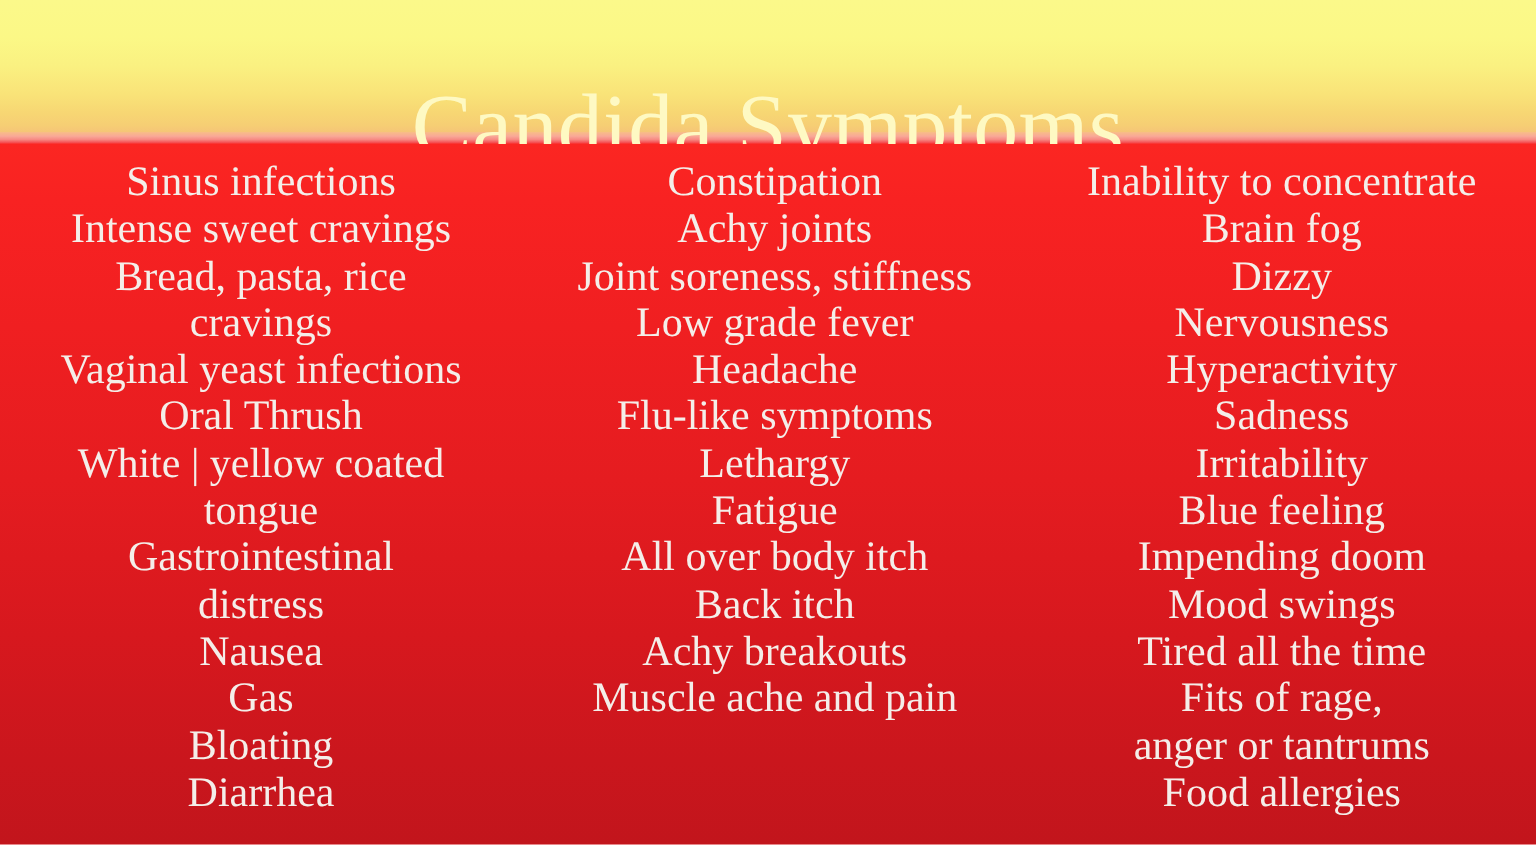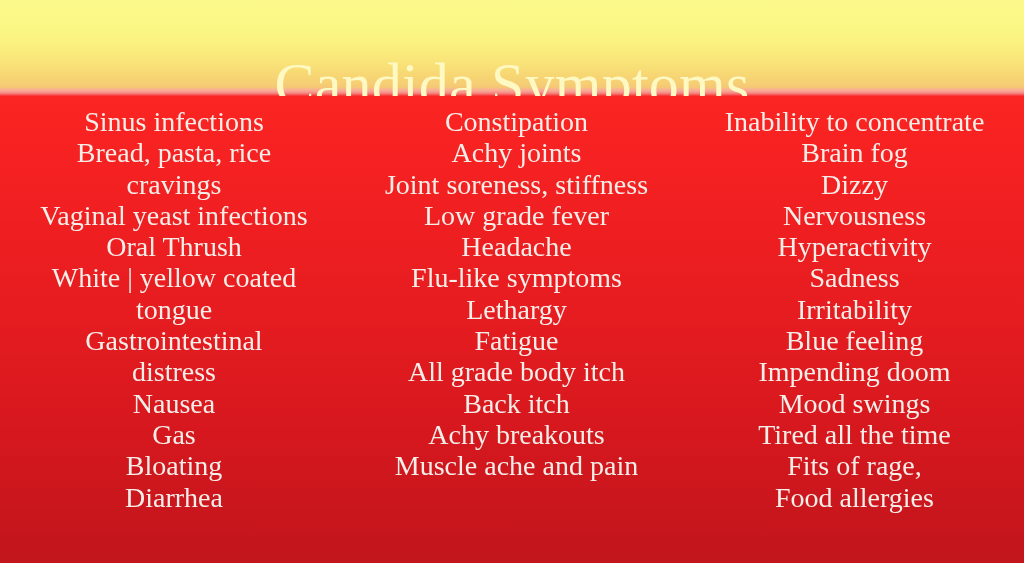--- a/index.html
+++ b/index.html
@@ -113,20 +113,21 @@
 
   <div class="header-band"></div>
   <div class="header-edge"></div>
   <h1 class="poster-title">Candida Symptoms</h1>
 
   <div class="body-band"></div>
 
   <div class="columns">
     <div class="column col-1">
         <div class="symptom">Sinus infections</div>
+        <div class="symptom">Intense sweet cravings</div>
         <div class="symptom">Bread, pasta, rice</div>
         <div class="symptom">cravings</div>
         <div class="symptom">Vaginal yeast infections</div>
         <div class="symptom">Oral Thrush</div>
         <div class="symptom">White | yellow coated</div>
         <div class="symptom">tongue</div>
         <div class="symptom">Gastrointestinal</div>
         <div class="symptom">distress</div>
         <div class="symptom">Nausea</div>
         <div class="symptom">Gas</div>
@@ -135,35 +136,36 @@
       </div>
     <div class="column col-2">
         <div class="symptom">Constipation</div>
         <div class="symptom">Achy joints</div>
         <div class="symptom">Joint soreness, stiffness</div>
         <div class="symptom">Low grade fever</div>
         <div class="symptom">Headache</div>
         <div class="symptom">Flu-like symptoms</div>
         <div class="symptom">Lethargy</div>
         <div class="symptom">Fatigue</div>
-        <div class="symptom">All grade body itch</div>
+        <div class="symptom">All over body itch</div>
         <div class="symptom">Back itch</div>
         <div class="symptom">Achy breakouts</div>
         <div class="symptom">Muscle ache and pain</div>
       </div>
     <div class="column col-3">
         <div class="symptom">Inability to concentrate</div>
         <div class="symptom">Brain fog</div>
         <div class="symptom">Dizzy</div>
         <div class="symptom">Nervousness</div>
         <div class="symptom">Hyperactivity</div>
         <div class="symptom">Sadness</div>
         <div class="symptom">Irritability</div>
         <div class="symptom">Blue feeling</div>
         <div class="symptom">Impending doom</div>
         <div class="symptom">Mood swings</div>
         <div class="symptom">Tired all the time</div>
         <div class="symptom">Fits of rage,</div>
+        <div class="symptom">anger or tantrums</div>
         <div class="symptom">Food allergies</div>
       </div>
   </div>
 
 </div>
 
 </body></html>

